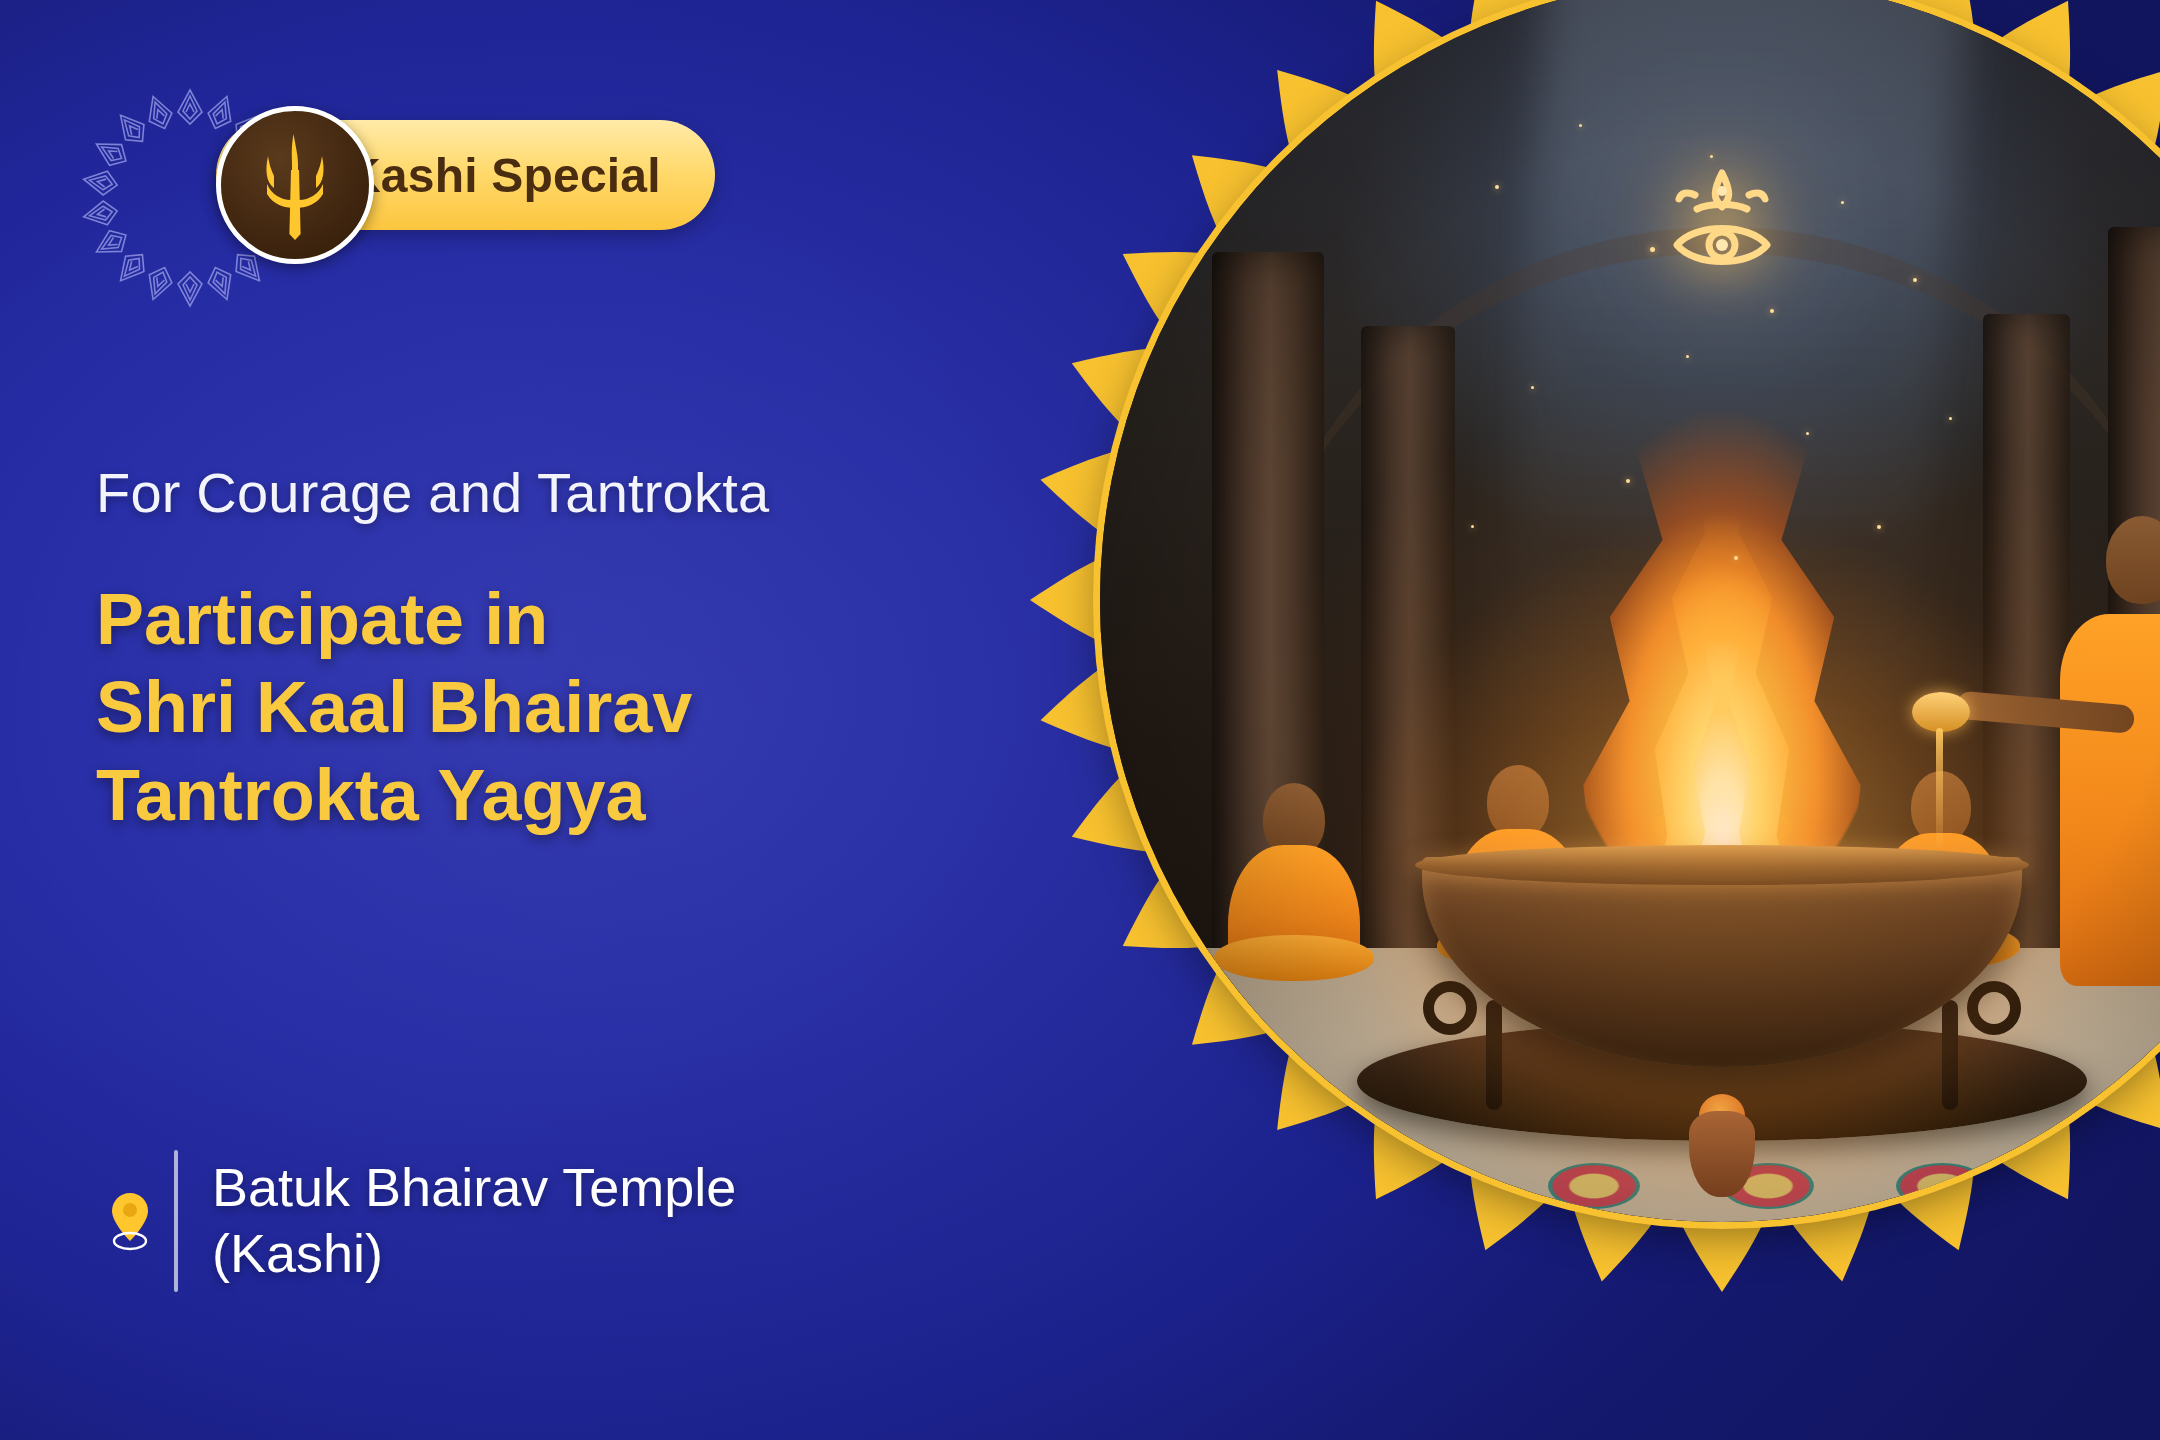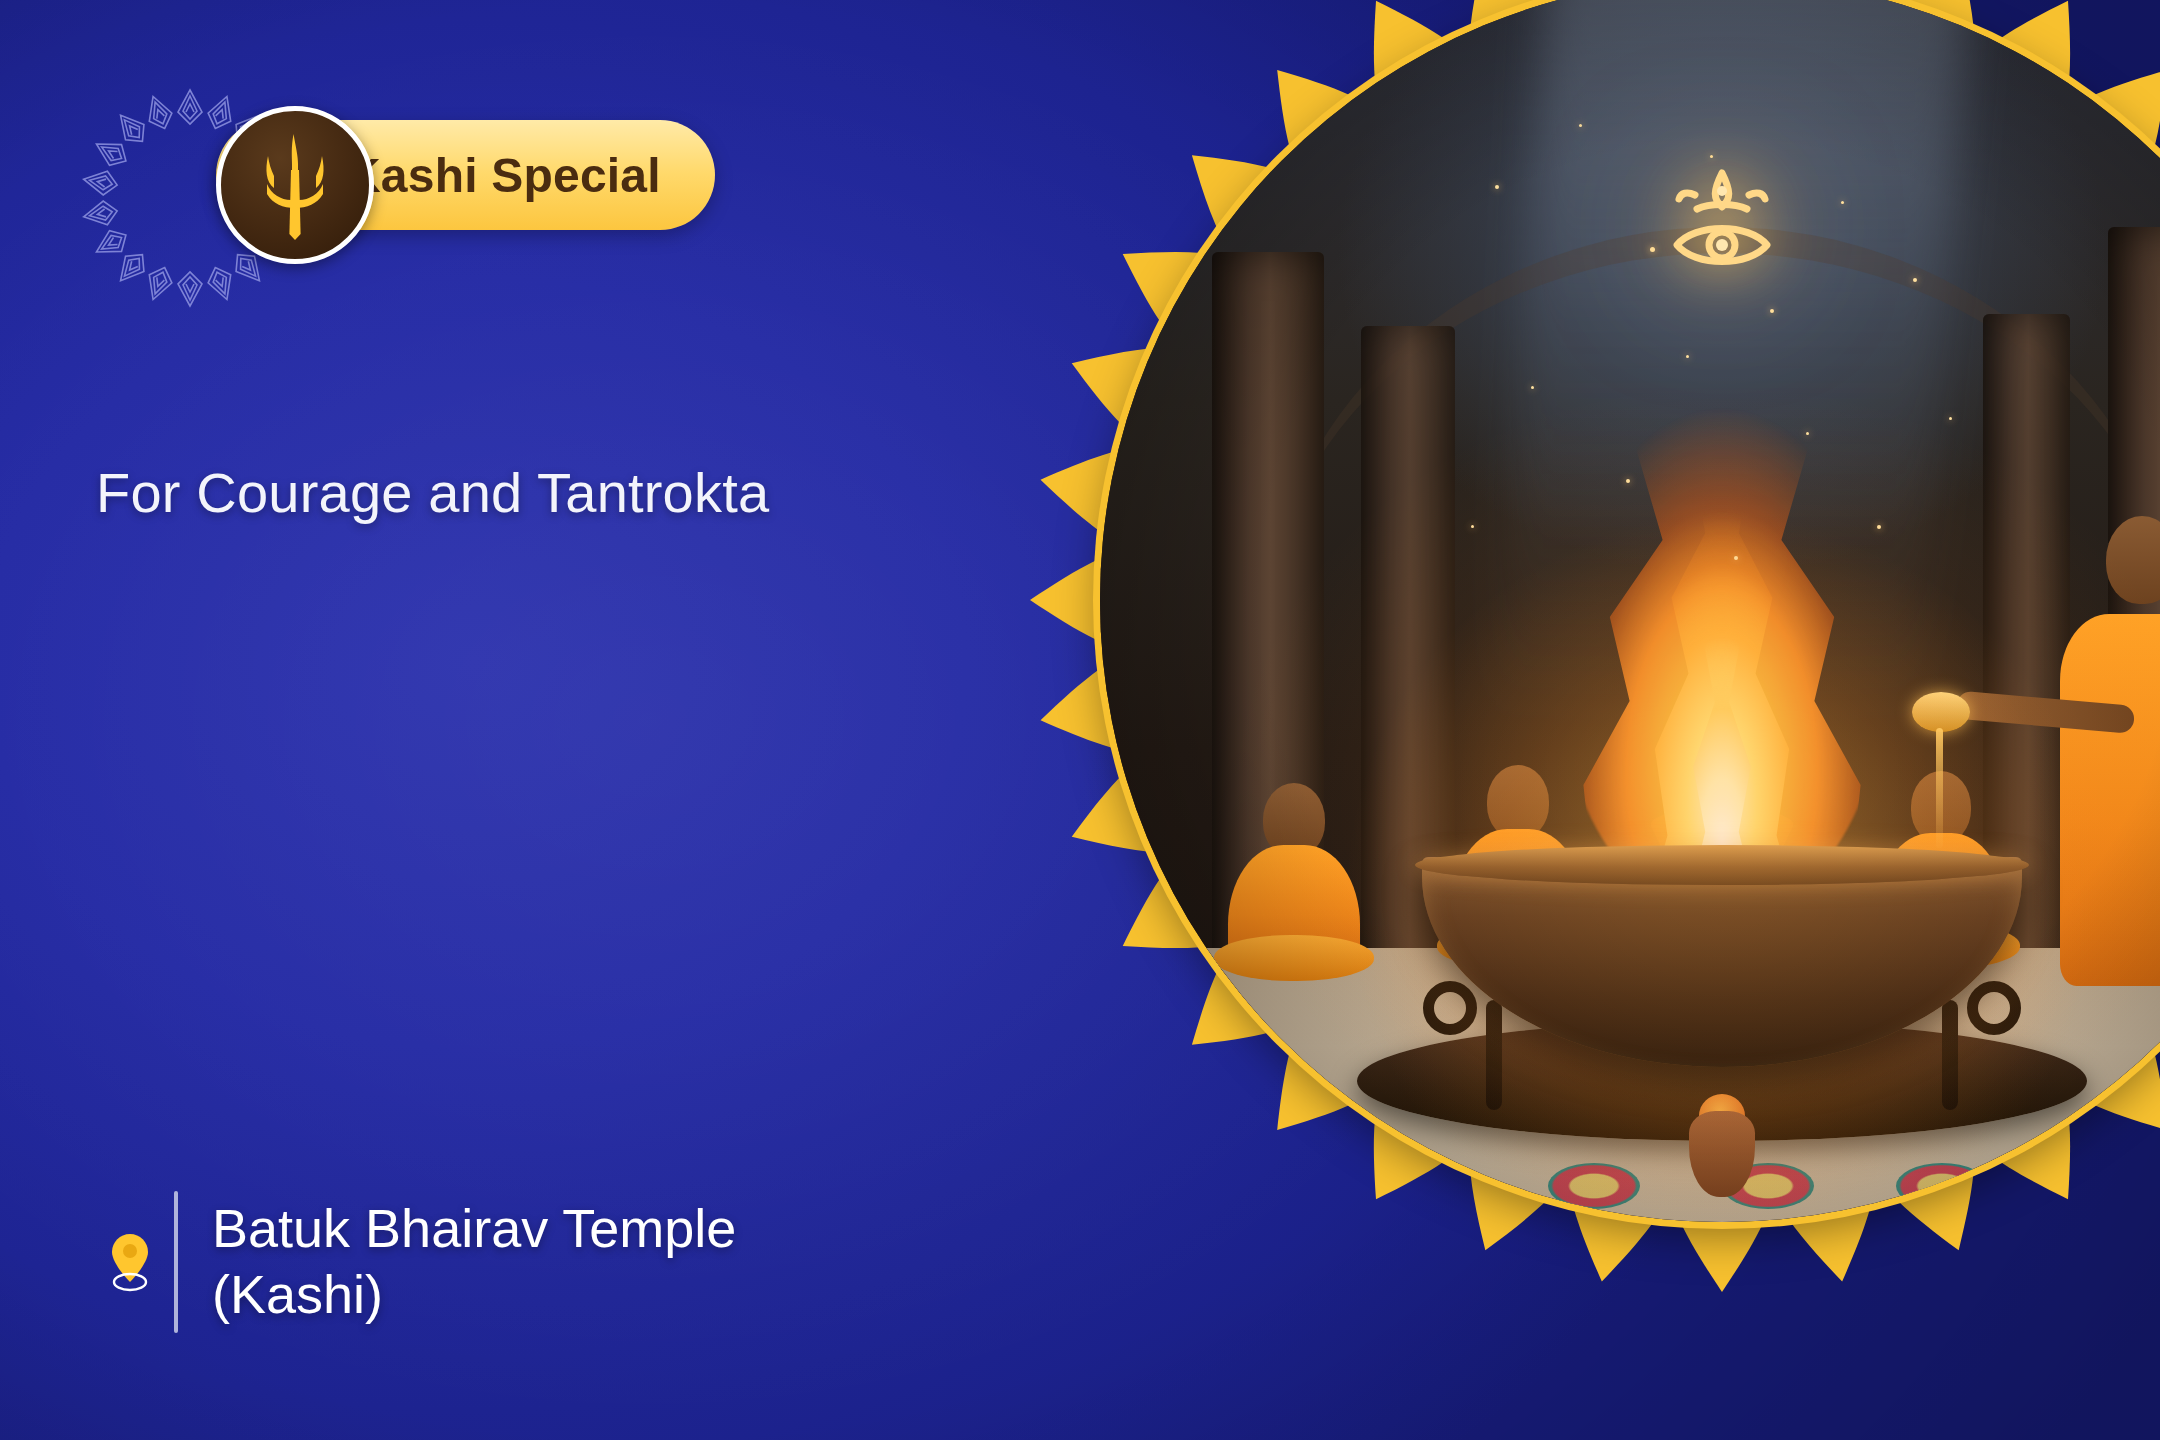--- a/index.html
+++ b/index.html
@@ -74,21 +74,21 @@
     position:absolute; left:96px; top:576px;
     font-size:72px; font-weight:700; line-height:1.22;
     color:#f9c93f;
     text-shadow:0 4px 12px rgba(0,0,0,.40);
   }
   .headline .hl-line{ display:block; white-space:nowrap; }
 
   
   .location{
     position:absolute; left:92px; top:1150px;
-    display:flex; align-items:center; gap:0;margin-top:41px;
+    display:flex; align-items:center; gap:0;
   }
   .pin-box{ width:76px; display:flex; justify-content:center; align-items:center; }
   .pin{ width:46px; height:60px; display:block; }
   .loc-divider{
     width:4px; height:142px; background:#c9cce8; opacity:.85;
     margin:0 34px 0 6px; border-radius:2px;
   }
   .loc-text{
     font-size:54px; font-weight:400; line-height:1.22; color:#ffffff;
     text-shadow:0 3px 9px rgba(0,0,0,.35);
@@ -343,20 +343,25 @@
             <path fill="#ffc62e" d="M75 26 C78 40 77 52 69 58 L69 46 C72 40 74 33 75 26 Z"></path>
             <path fill="#ffc62e" d="M20 54 C24 64 34 70 44 70 L52 70 C62 70 72 64 76 54 L76 64 C70 74 60 78 48 78 C36 78 26 74 20 64 Z"></path>
           </svg>
         </div>
         <div class="badge-text">Kashi Special</div>
       </div>
     </div>
 
     <div class="eyebrow">For Courage and Tantrokta</div>
 
+    <div class="headline">
+      <span class="hl-line">Participate in</span>
+      <span class="hl-line">Shri Kaal Bhairav</span>
+      <span class="hl-line">Tantrokta Yagya</span>
+    </div>
 
     <div class="location">
       <div class="pin-box">
         <svg class="pin" viewBox="0 0 46 60">
           <path fill="#ffc62e" d="M23 2 C13 2 5 10 5 20 C5 32 23 50 23 50 C23 50 41 32 41 20 C41 10 33 2 23 2 Z"></path>
           <circle cx="23" cy="19" r="7" fill="#e9a812"></circle>
           <ellipse cx="23" cy="50" rx="16" ry="8" fill="none" stroke="#ffffff" stroke-width="2.4"></ellipse>
         </svg>
       </div>
       <div class="loc-divider"></div>

